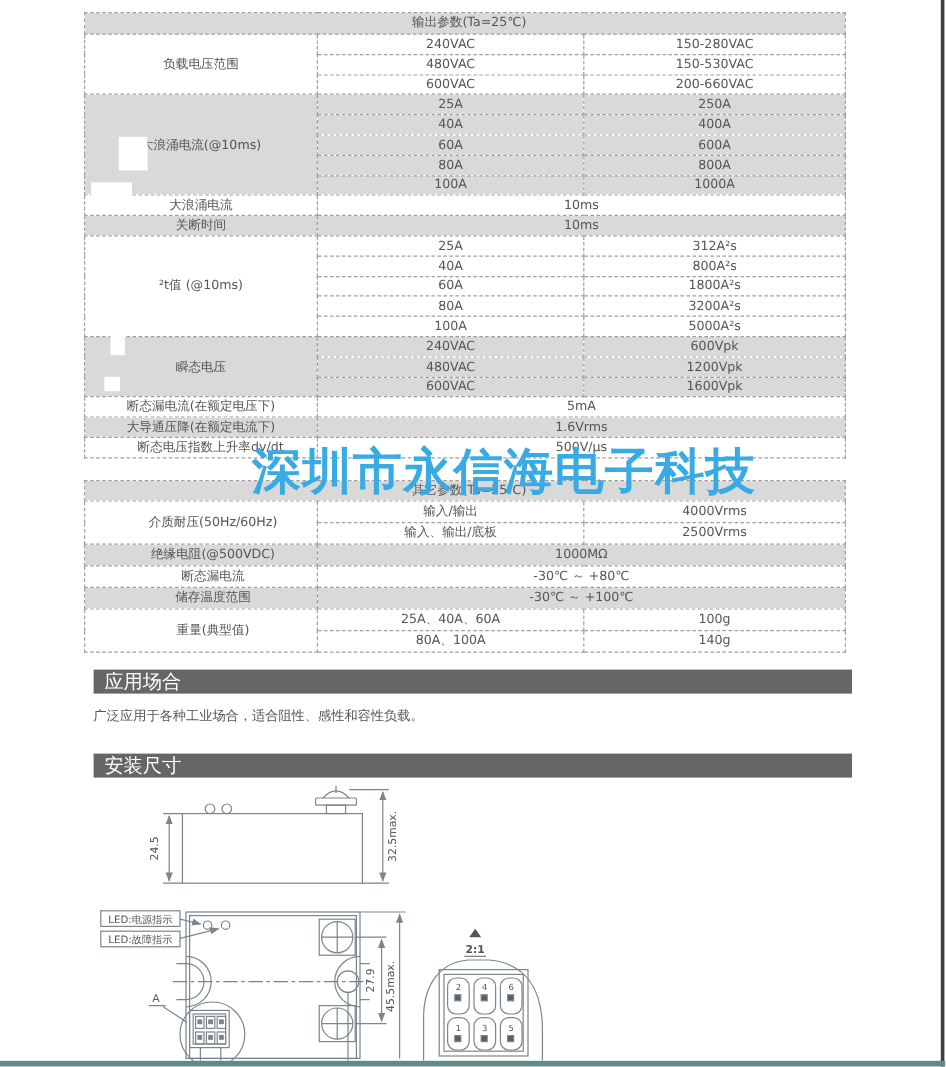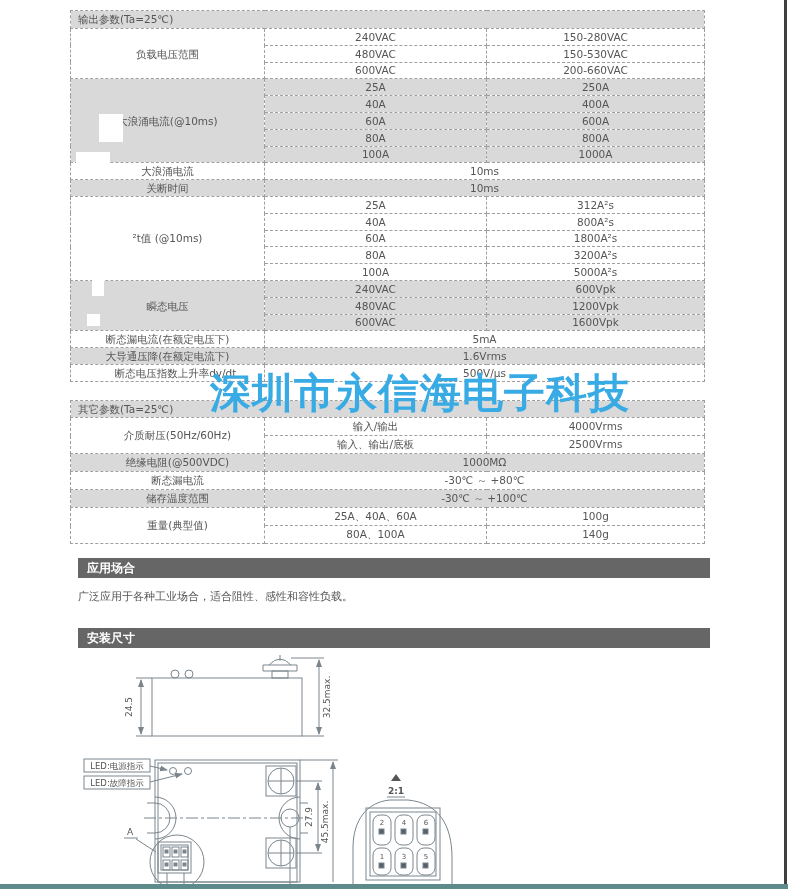--- a/index.html
+++ b/index.html
@@ -6,40 +6,40 @@
   .page{position:relative;width:788px;height:889px;background:#ffffff;overflow:hidden;
         font-family:"DejaVu Sans","Liberation Sans",sans-serif;color:#555;}
   
   table.spec{position:absolute;border-collapse:collapse;table-layout:fixed;
              font-size:10.5px;color:#555;}
   table.spec td{border:1px dashed #9f9f9f;padding:0;line-height:1.15;height:15.8px;
                 text-align:center;overflow:hidden;}
   #t1{top:10px;left:70px;width:635px;}
   #t2{top:400px;left:70px;width:635px;}
   #t2 td{height:17px;}
-  tr.hdr td{background:#d9d9d9;text-align:left;padding-left:7px;height:17px;}
+  tr.hdr td{background:#d9d9d9;text-align:center;padding-left:7px;height:17px;}
   #t2 tr.hdr td{height:16px;}
   td.lbl{text-align:left;padding-left:26px;}
   #t2 td.lbl{padding-left:20px;}
   td.lbl.p16{padding-left:16px;}
   tr.sh td{background:#d9d9d9;}
   
   .patch{position:absolute;background:#ffffff;z-index:3;}
   #p-surge{left:99px;top:114px;width:24px;height:28px;}
   #p-on{left:76px;top:152px;width:34px;height:13px;}
   #p-i2t{left:97px;top:208px;width:14px;height:30px;}
   #p-tr{left:92px;top:280px;width:12px;height:16px;}
   #p-leak{left:87px;top:314px;width:13px;height:12px;}
   #p-drop{left:90px;top:331px;width:12px;height:12px;}
   
   .watermark{position:absolute;left:210px;top:366px;z-index:5;font-size:41px;font-weight:bold;
              letter-spacing:1px;white-space:nowrap;color:#39abe4;}
   
   .secbar{position:absolute;left:78px;width:632px;height:20px;background:#666666;color:#fff;
-          font-size:12px;font-weight:bold;line-height:20px;padding-left:9px;box-sizing:border-box;}
+          font-size:16px;font-weight:normal;line-height:20px;padding-left:9px;box-sizing:border-box;}
   #sec-app{top:558px;}
   #sec-mount{top:628px;}
   .bodytext{position:absolute;left:78px;top:589px;font-size:11px;color:#555;text-align:right;}
   
   #dwg{position:absolute;left:70px;top:650px;}
   #dwg text{fill:#555;stroke:none;font-family:"DejaVu Sans","Liberation Sans",sans-serif;}
   .dim{font-size:9px;}
   .ledlbl{font-size:8.5px;}
   .pin{font-size:7px;fill:#566a80;}
   

